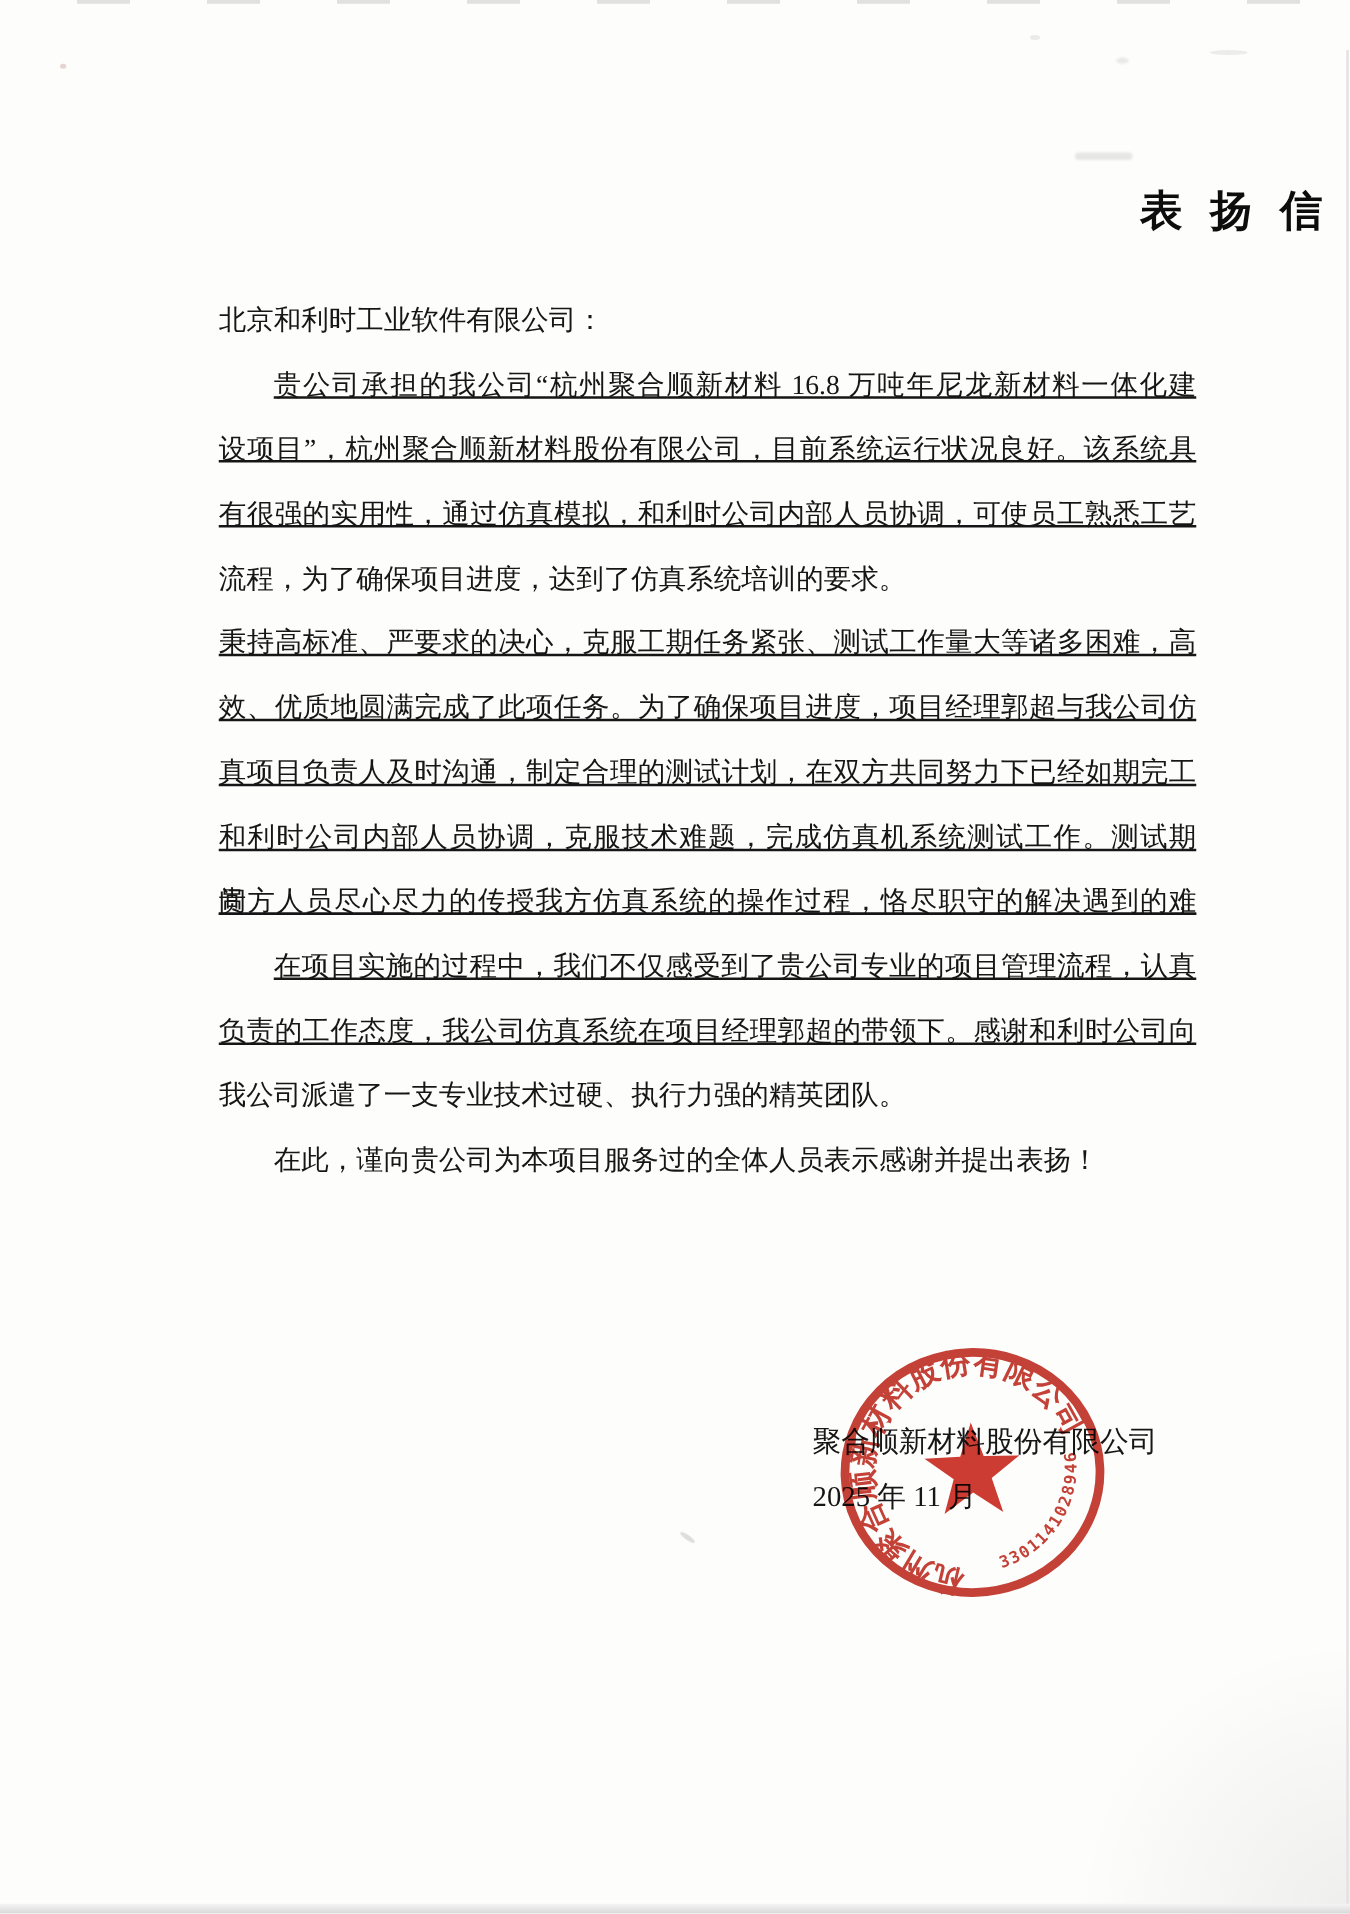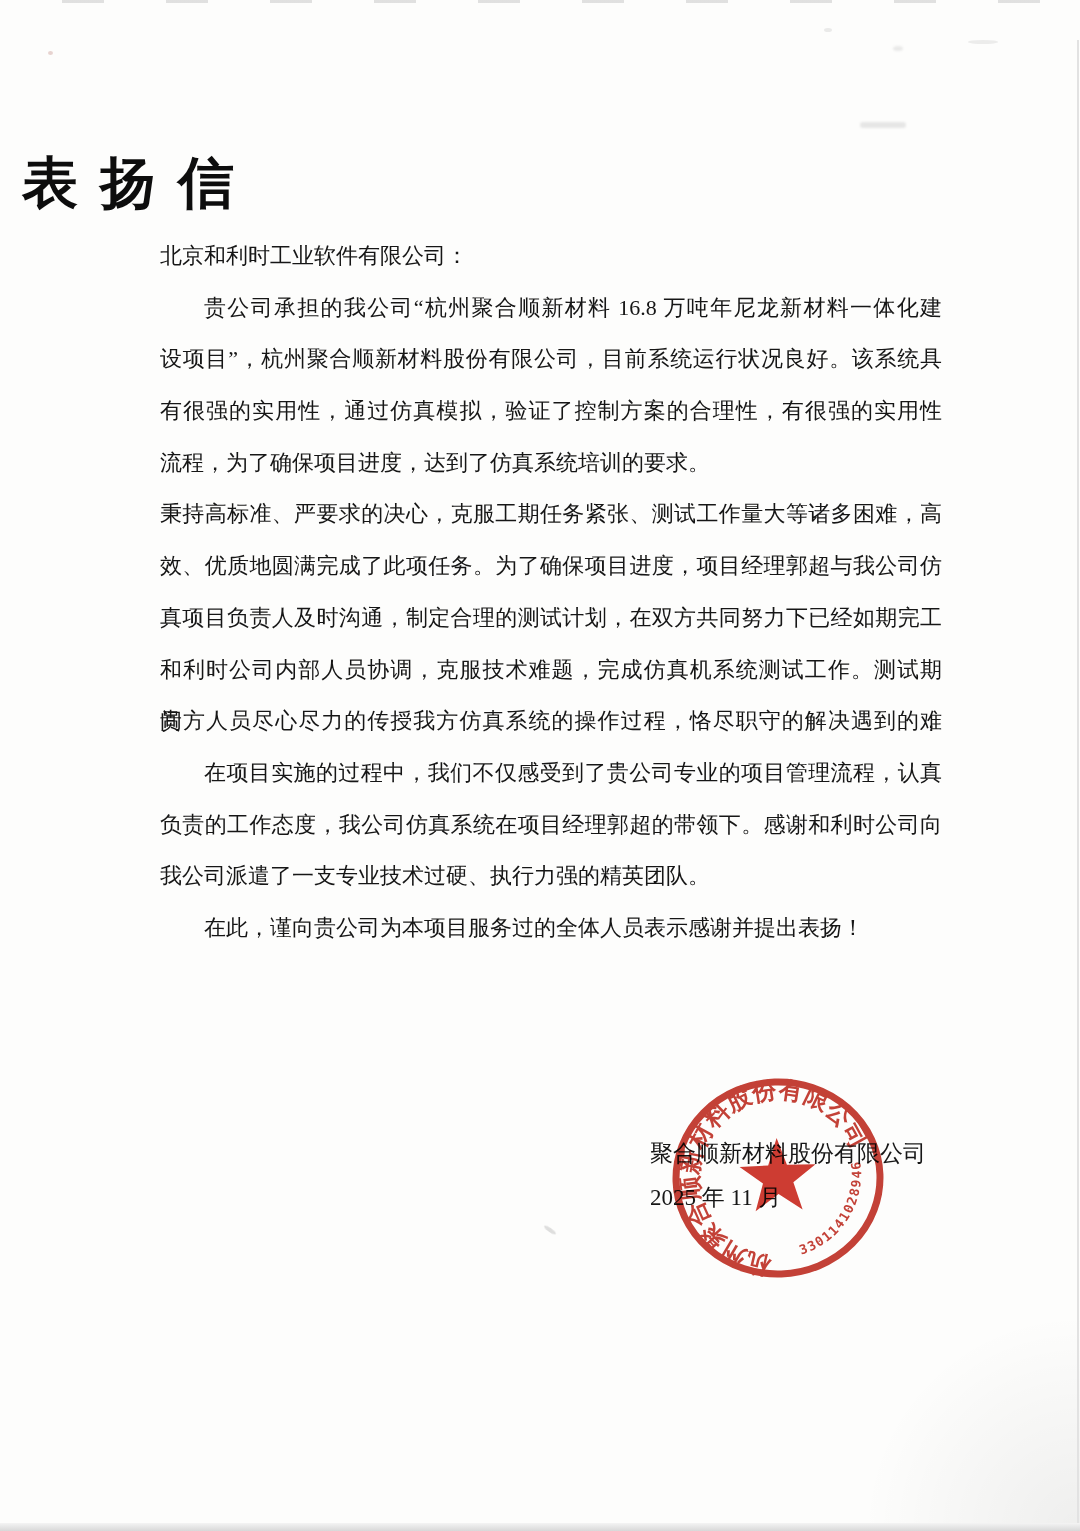--- a/index.html
+++ b/index.html
@@ -17,28 +17,28 @@
     background:radial-gradient(circle at 100% 100%, rgba(0,0,0,.06), rgba(0,0,0,0) 70%);}
   .speck{position:absolute;border-radius:50%;}
   .s1{left:48px;top:51px;width:5px;height:4px;background:#d9b7b2;opacity:.6;}
   .s2{left:860px;top:122px;width:46px;height:6px;border-radius:3px;background:#bdbdbd;opacity:.35;filter:blur(1px);}
   .s3{left:893px;top:46px;width:10px;height:5px;background:#c4c4c4;opacity:.35;filter:blur(1px);}
   .s4{left:824px;top:28px;width:8px;height:4px;background:#cccccc;opacity:.4;}
   .s5{left:543px;top:1228px;width:14px;height:4px;background:#b9b9b9;opacity:.45;transform:rotate(35deg);filter:blur(.5px);}
   .s6{left:968px;top:40px;width:30px;height:4px;background:#d2d2d2;opacity:.4;}
 
   .title{
-    position:absolute;top:146px;left:0;right:0;text-align:left;
-    font-size:56px;font-weight:900;letter-spacing:22px;text-indent:22px;color:#0d0d0d;
+    position:absolute;top:146px;left:0;right:0;text-align:right;
+    font-size:34px;font-weight:900;letter-spacing:22px;text-indent:22px;color:#0d0d0d;
   }
   .body-text{
-    position:absolute;top:230px;left:160px;width:782px;font-size:22px;color:#161616;
+    position:absolute;top:230px;left:175px;width:782px;font-size:22px;color:#161616;
   }
   .line{height:51.7px;line-height:51.7px;overflow:visible;}
-  .fill{text-align:justify;text-align-last:justify;}
+  .fill{text-align:justify;text-align-last:justify;text-decoration:underline;}
   .indent{text-indent:2em;}
 
   .sign-block{position:absolute;left:650px;top:1138px;font-size:23px;color:#161616;}
   .sign-line{height:44px;line-height:32px;white-space:nowrap;}
 
   .seal{
     position:absolute;left:638px;top:1038px;width:280px;height:280px;
     mix-blend-mode:multiply;opacity:.92;transform:rotate(-2deg);
   }
 </style>
@@ -48,21 +48,21 @@
 <div class="page">
   <div class="top-edge"></div>
 
   <div class="title">表扬信</div>
 
   <div class="body-text">
     <div class="line">北京和利时工业软件有限公司：</div>
 
     <div class="line fill indent">贵公司承担的我公司“杭州聚合顺新材料 16.8 万吨年尼龙新材料一体化建</div>
     <div class="line fill">设项目”，杭州聚合顺新材料股份有限公司，目前系统运行状况良好。该系统具</div>
-    <div class="line fill">有很强的实用性，通过仿真模拟，验证了控制方案的合理性，有很强的实用性</div>
+    <div class="line fill">有很强的实用性，通过仿真模拟，和利时公司内部人员协调，可使员工熟悉工艺</div>
     <div class="line">流程，为了确保项目进度，达到了仿真系统培训的要求。</div>
 
     <div class="line fill">秉持高标准、严要求的决心，克服工期任务紧张、测试工作量大等诸多困难，高</div>
     <div class="line fill">效、优质地圆满完成了此项任务。为了确保项目进度，项目经理郭超与我公司仿</div>
     <div class="line fill">真项目负责人及时沟通，制定合理的测试计划，在双方共同努力下已经如期完工</div>
     <div class="line fill">和利时公司内部人员协调，克服技术难题，完成仿真机系统测试工作。测试期间，</div>
     <div class="line fill">贵方人员尽心尽力的传授我方仿真系统的操作过程，恪尽职守的解决遇到的难</div>
 
     <div class="line fill indent">在项目实施的过程中，我们不仅感受到了贵公司专业的项目管理流程，认真</div>
     <div class="line fill">负责的工作态度，我公司仿真系统在项目经理郭超的带领下。感谢和利时公司向</div>

